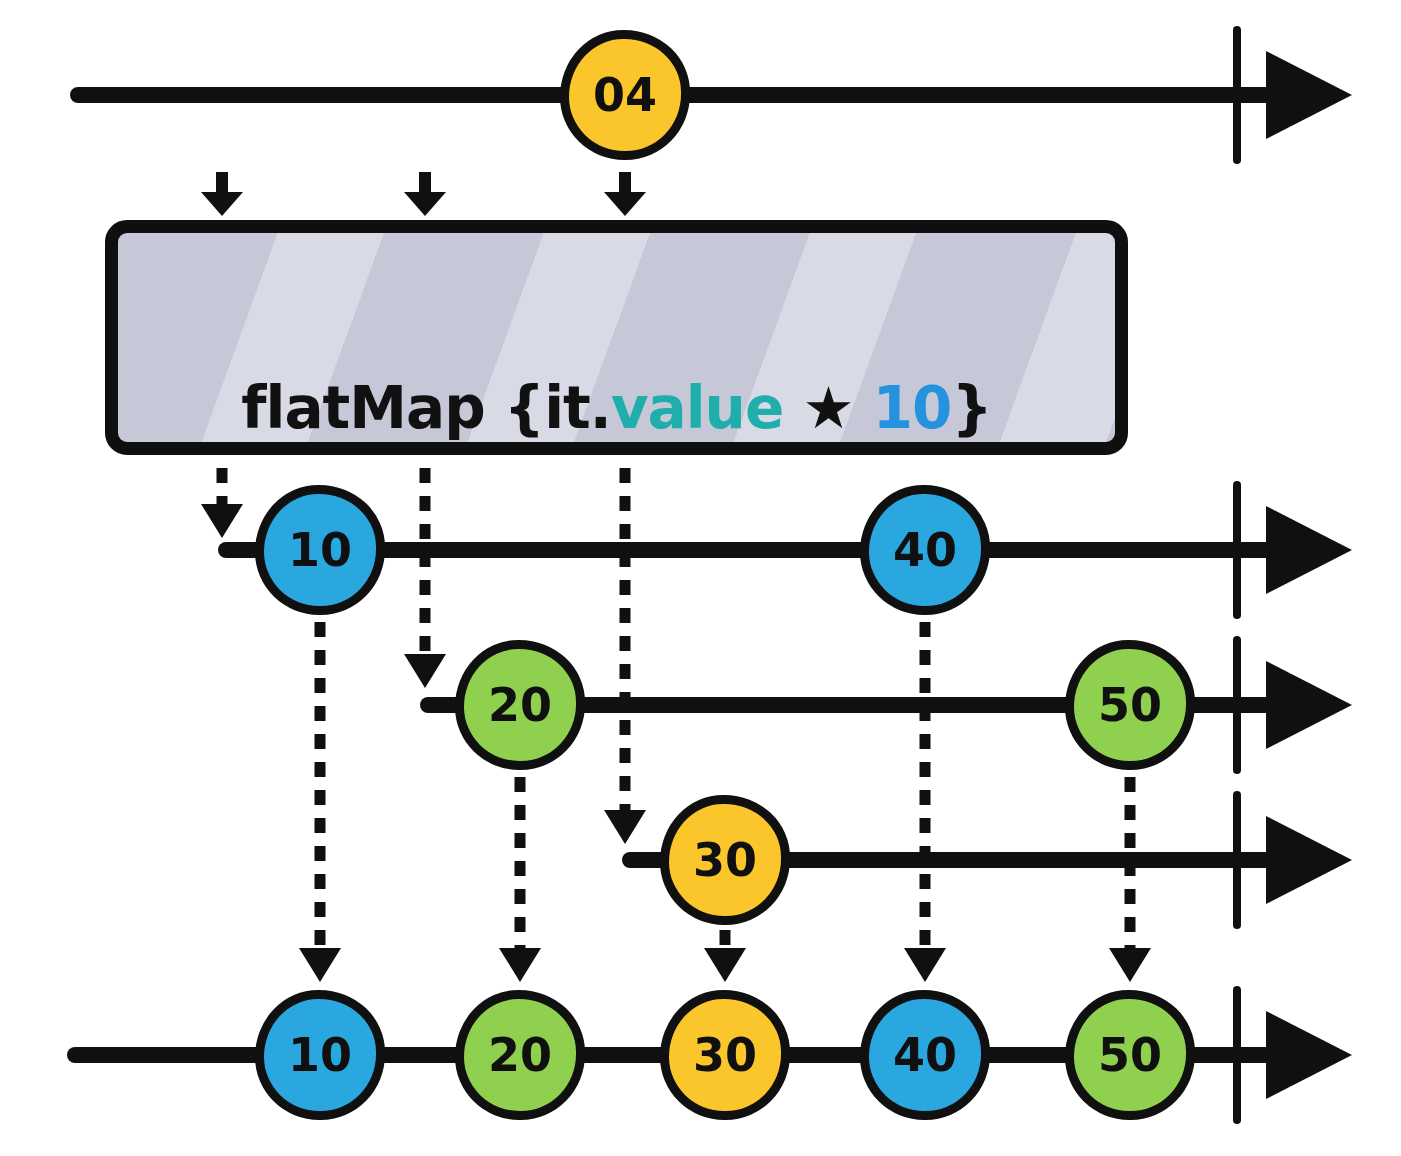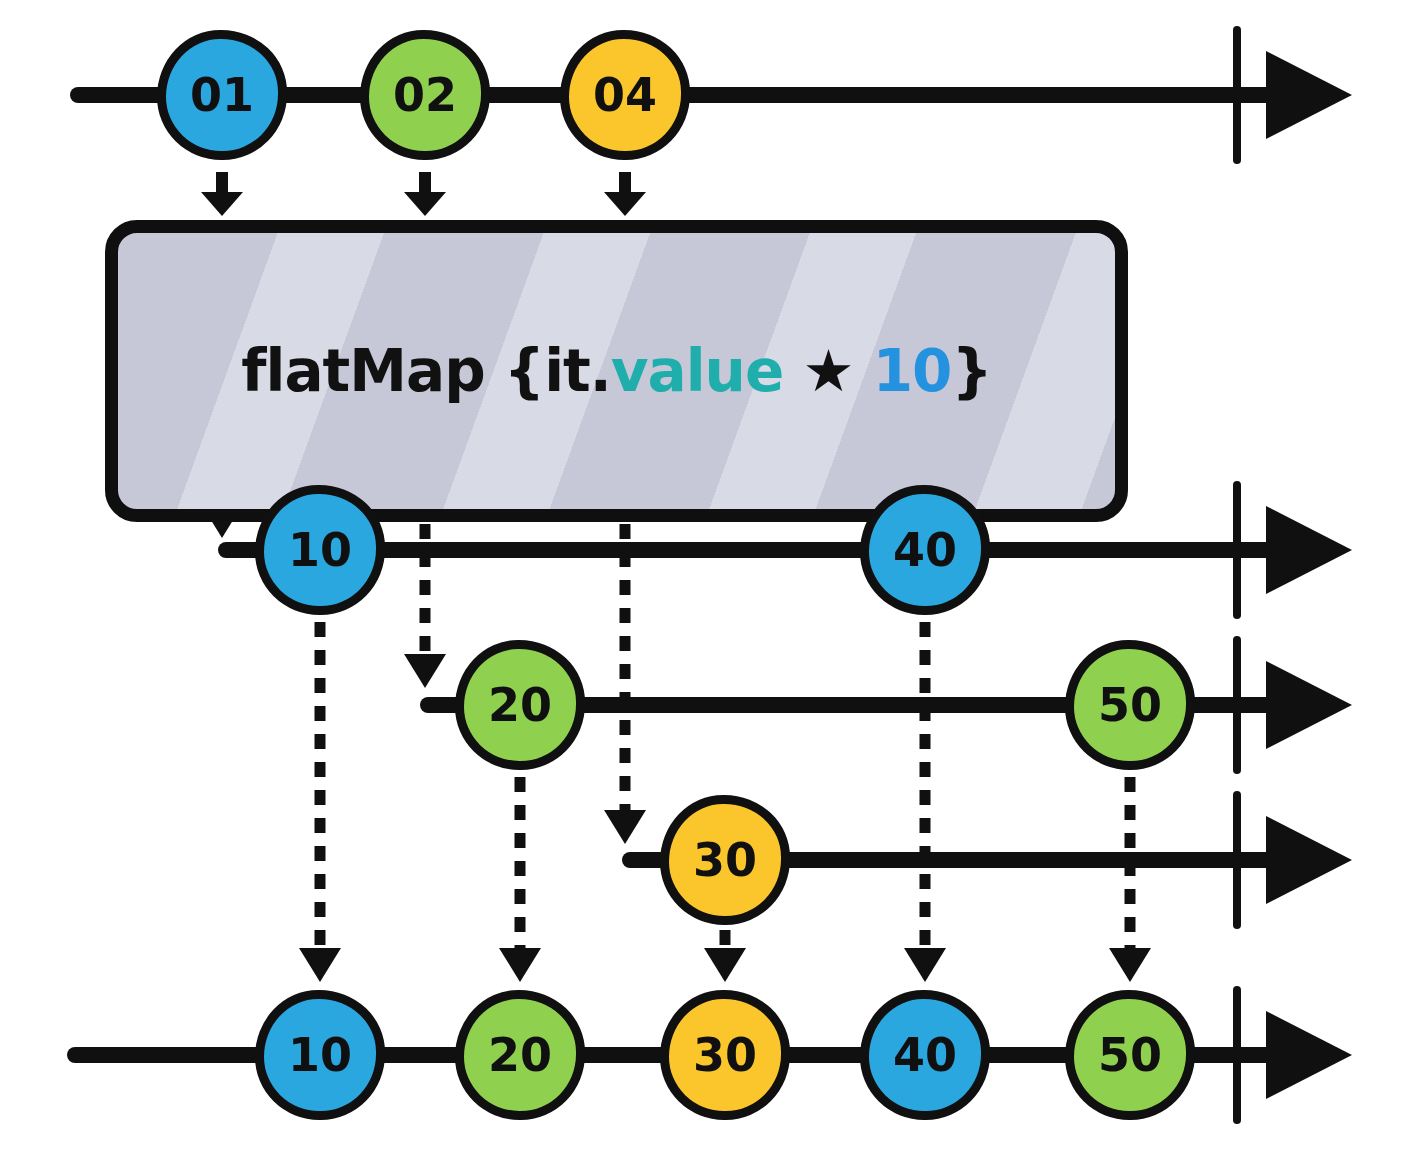--- a/index.html
+++ b/index.html
@@ -15,24 +15,24 @@
     border:9px solid #101010;
     border-radius:49% 51% 50% 50% / 52% 48% 51% 49%;
     display:flex; align-items:center; justify-content:center;
     font-size:46px; font-weight:700; color:#101010;
   }
   .marble.blue   { background:#2BA7E0; }
   .marble.green  { background:#8FD14F; }
   .marble.yellow { background:#FBC62B; }
 
   .opbox {
-    position:absolute; left:105px; top:220px; width:1023px; height:302px;
-    border:13px solid #0f0f0f; border-radius:32px;
+    position:absolute; left:105px; top:220px; width:1023px; height:235px;
+    border:13px solid #0f0f0f; border-radius:22px;
     background:repeating-linear-gradient(110deg,#c6c8d8 0 150px,#d8dae6 150px 250px);
-    display:flex; align-items:center; justify-content:center;
+    display:flex; align-items:flex-end; justify-content:center;
   }
   .optext {
     font-size:58px; font-weight:700; letter-spacing:-1px;
     white-space:pre; color:#111111;
   }
   .optext .teal { color:#1FAEAC; }
   .optext .blue { color:#2492DF; }
 </style>
 </head>
 <body>
@@ -116,26 +116,20 @@
     <g>
       <line x1="1130" y1="777" x2="1130" y2="950" stroke="#101010" stroke-width="11" stroke-dasharray="15 13"></line>
       <polygon points="1109,948 1151,948 1130,982" fill="#101010"></polygon>
     </g>
   </svg>
 
   <div class="opbox">
     <div class="optext"><span>flatMap {it.</span><span class="teal">value</span><span> ★ </span><span class="blue">10</span><span>}</span></div>
   </div>
 
-  <div class="marble blue" style="left:157px; top:30px;">
-      <span>01</span>
-    </div>
-  <div class="marble green" style="left:360px; top:30px;">
-      <span>02</span>
-    </div>
   <div class="marble yellow" style="left:560px; top:30px;">
       <span>04</span>
     </div>
 
   <div class="marble blue" style="left:255px; top:485px;">
       <span>10</span>
     </div>
   <div class="marble blue" style="left:860px; top:485px;">
       <span>40</span>
     </div>

